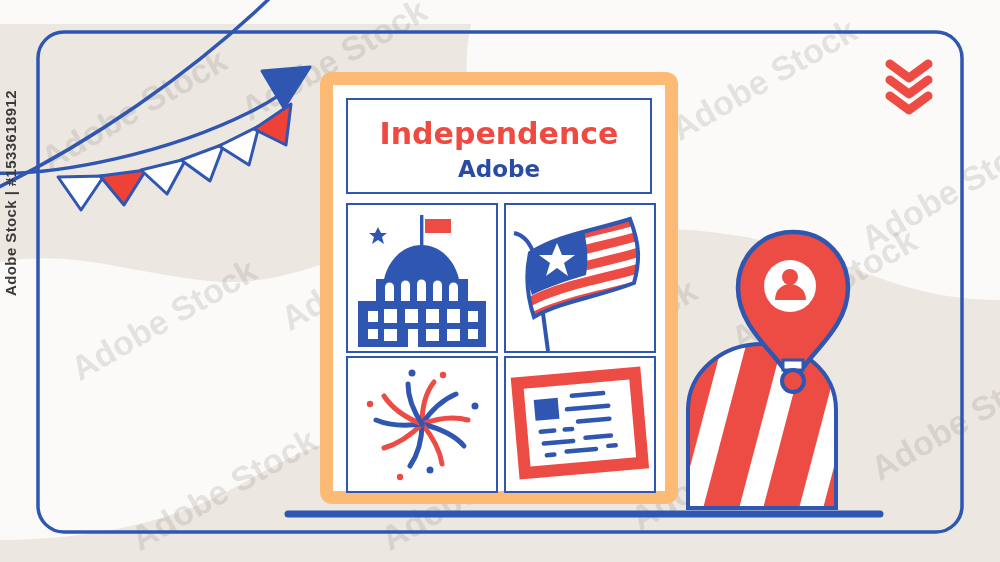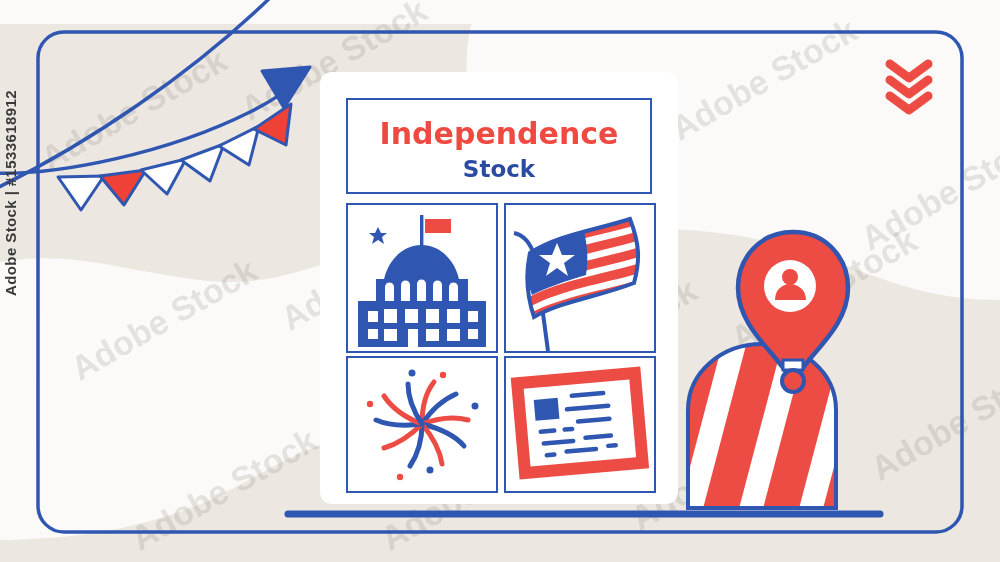--- a/index.html
+++ b/index.html
@@ -85,26 +85,26 @@
   <svg class="layer" viewBox="0 0 1000 562">
     <path fill="#ec4c44" stroke="#2f56b0" stroke-width="4.5" d="M793,232 C826,232 848,258 848,288 C848,318 826,340 809,360 C801,370 797,376 793,380 C789,376 785,370 777,360 C760,340 738,318 738,288 C738,258 760,232 793,232 Z"></path>
     <rect x="783" y="360" width="20" height="10" fill="#ffffff" stroke="#2f56b0" stroke-width="3"></rect>
     <circle cx="793" cy="381" r="11" fill="#ec4c44" stroke="#2f56b0" stroke-width="4"></circle>
     <circle cx="790" cy="286" r="26" fill="#ffffff"></circle>
     <circle cx="790" cy="277" r="8" fill="#ec4c44"></circle>
     <path fill="#ec4c44" d="M775,300 C775,289 783,284 790,284 C797,284 806,289 806,300 Z"></path>
   </svg>
 
   <div style="position:absolute;left:320px;top:72px;width:358px;height:432px;
-              background:#ffffff;border-radius:12px;">
+              background:#fdba74;border-radius:12px;">
     <div style="position:absolute;left:13px;top:13px;right:13px;bottom:13px;background:#ffffff;">
 
       <div style="position:absolute;left:13px;top:13px;right:13px;height:92px;border:2px solid #2f56b0;background:#ffffff;">
         <div class="ttl" style="position:absolute;left:0;top:16px;width:100%;text-align:center;font-size:30px;color:#ef4a42;">Independence</div>
-        <div class="ttl" style="position:absolute;left:0;top:56px;width:100%;text-align:center;font-size:23px;color:#2a4ba3;">Stock</div>
+        <div class="ttl" style="position:absolute;left:0;top:56px;width:100%;text-align:center;font-size:23px;color:#2a4ba3;">Adobe</div>
       </div>
 
       <div style="position:absolute;left:13px;top:118px;width:148px;height:146px;border:2px solid #2f56b0;background:#ffffff;overflow:hidden;">
         <svg viewBox="0 0 148 146" style="width:100%;height:100%;">
           <polygon fill="#2f56b0" points="30,22 33,28 39,28 34,32 36,39 30,35 24,39 26,32 21,28 27,28"></polygon>
           <rect x="72" y="10" width="3.4" height="34" fill="#2f56b0"></rect>
           <rect x="77" y="14" width="26" height="14" fill="#ec4c44"></rect>
           <ellipse cx="73.5" cy="45" rx="8" ry="4" fill="#2f56b0"></ellipse>
 
           <path fill="#2f56b0" d="M73.5,40 C96,40 112,62 112,84 L35,84 C35,62 51,40 73.5,40 Z"></path>

